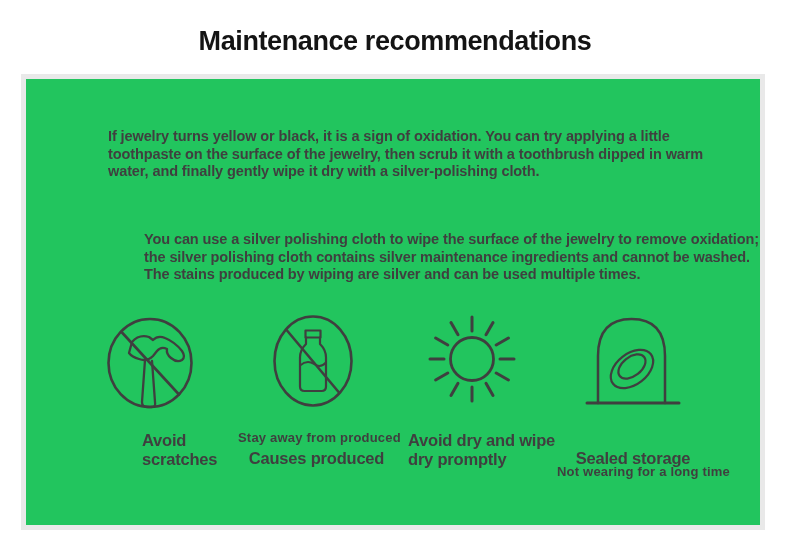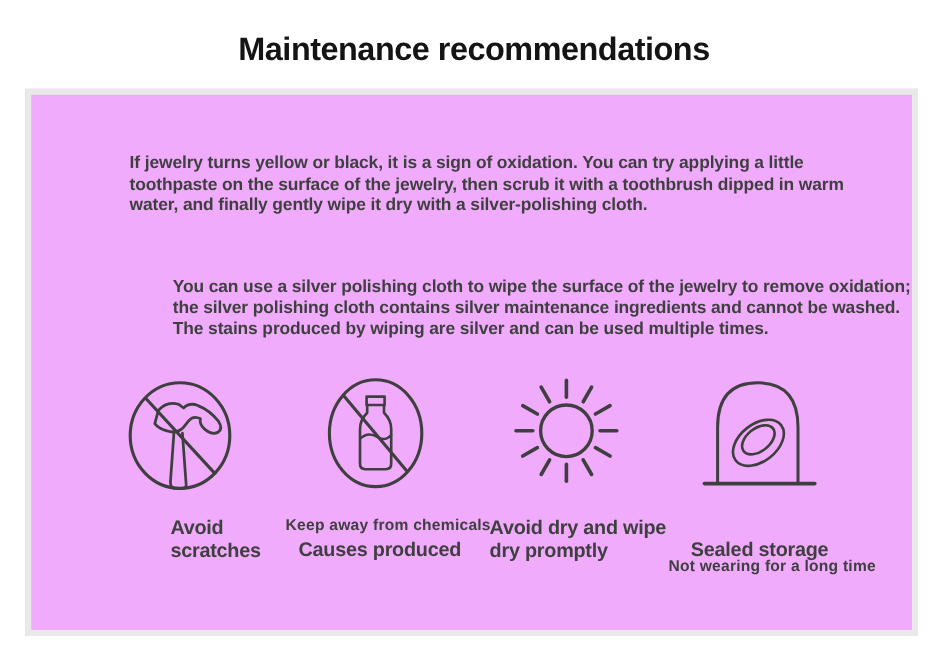--- a/index.html
+++ b/index.html
@@ -6,21 +6,21 @@
   body{font-family:"Liberation Sans","DejaVu Sans",sans-serif;}
   .stage{position:relative;width:790px;height:556px;background:#ffffff;overflow:hidden;}
   .page-title{
     position:absolute;top:14px;left:0;right:0;
     text-align:center;font-size:27px;font-weight:700;color:#141414;
     letter-spacing:-0.4px;
     margin-top:12px;
   }
   .card{
     position:absolute;left:21px;top:74px;width:734px;height:446px;
-    background:#f0abfc;border:5px solid #e9e9e9;
+    background:#22c55e;border:5px solid #e9e9e9;
   }
   .para{
     position:absolute;left:103px;width:655px;
     font-size:14.5px;font-weight:700;color:#3f3f3f;
     line-height:17.5px;letter-spacing:-0.1px;white-space:pre-line;
   }
   .para1{top:123px;}
   .para2{top:212px;}
   .tip-icon{position:absolute;}
   .tip-icon svg{display:block;}
@@ -93,21 +93,21 @@
         <g class="icon-stroke" stroke-width="2.2" transform="rotate(-38 48 56)">
           <ellipse cx="48" cy="56" rx="24" ry="15.5"></ellipse>
           <ellipse cx="49.5" cy="54" rx="15.5" ry="9.5"></ellipse>
         </g>
       </svg>
     </div>
 
     <div class="lbl lbl-main" style="left:87px;top:352px;width:120px;margin-left:29px;">Avoid
 scratches</div>
 
-    <div class="lbl lbl-sub" style="left:212px;top:351px;width:150px;">Keep away from chemicals</div>
+    <div class="lbl lbl-sub" style="left:212px;top:351px;width:150px;">Stay away from produced</div>
     <div class="lbl lbl-main" style="left:208px;top:370px;width:165px;text-align:center;">Causes produced</div>
 
     <div class="lbl lbl-main" style="left:382px;top:352px;width:160px;">Avoid dry and wipe
 dry promptly</div>
 
     <div class="lbl lbl-sub" style="left:531px;top:349px;width:172px;margin-top:36px;">Not wearing for a long time</div>
     <div class="lbl lbl-main" style="left:521px;top:370px;width:172px;text-align:center;">Sealed storage</div>
 
   </div>
 </div>

